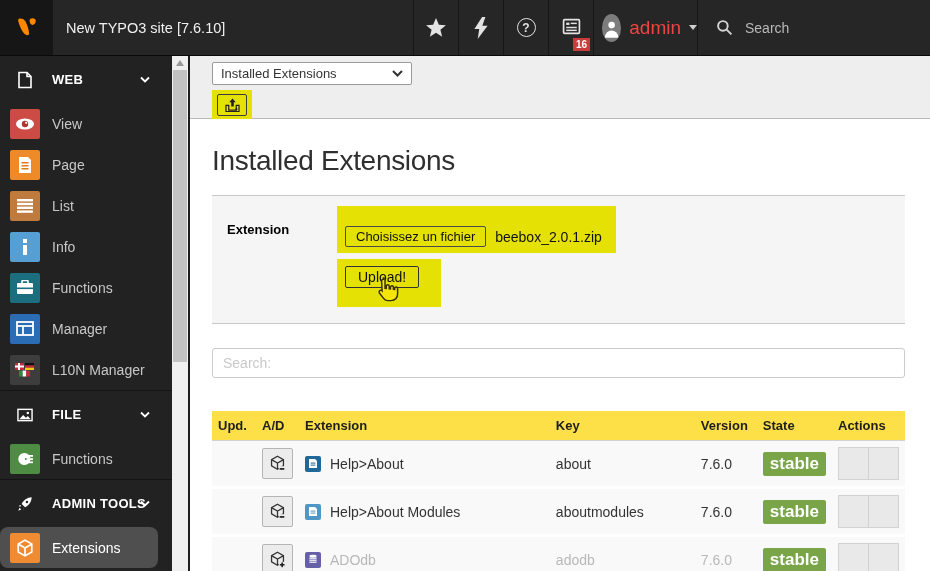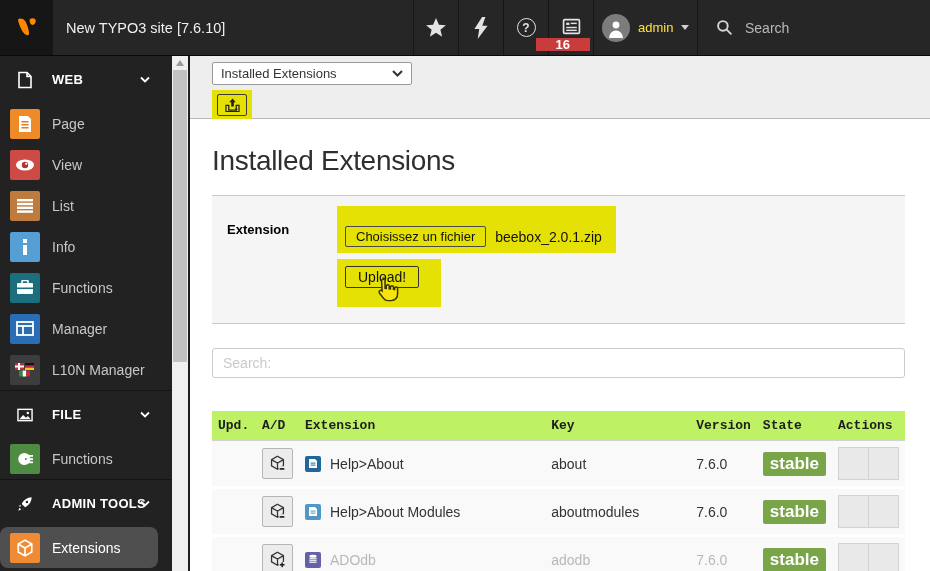--- a/index.html
+++ b/index.html
@@ -9,29 +9,29 @@
   
   .topbar { height:56px; background:#262626; display:flex; align-items:stretch;
     border-bottom:1px solid #0a0a0a; }
   .logo { width:53px; background:#161616; display:flex; align-items:center; justify-content:center; }
   .site-title { color:#f0f0f0; font-size:14.5px; display:flex; align-items:center; padding-left:13px; }
   .tb-spacer { flex:1; }
   .tb-item { width:45px; display:flex; align-items:center; justify-content:center;
     border-left:1px solid #161616; position:relative; cursor:pointer; }
   .tb-user { width:104px; display:flex; align-items:center; justify-content:flex-start;
     gap:8px; border-left:1px solid #161616; padding-left:8px; }
-  .tb-user .uname { color:#fde047; font-size:13px; }
+  .tb-user .uname { color:#ef4444; font-size:19px; }
   .caret { width:0; height:0; border-left:4px solid transparent; border-right:4px solid transparent;
     border-top:5px solid #cfcfcf; }
   .avatar { width:28px; height:28px; border-radius:50%; background:#7c7c7c; display:flex;
     align-items:center; justify-content:center; overflow:hidden; }
   .tb-search { width:233px; border-left:1px solid #161616; display:flex; align-items:center;
     gap:12px; padding-left:18px; color:#b9b9b9; font-size:14px; }
   .badge16 { position:absolute; right:3px; bottom:4px; background:#c83c3c; color:#fff;
-    font-size:13px; font-weight:bold; padding:1px 20px; line-height:11px; }
+    font-size:10px; font-weight:bold; padding:1px 3px; line-height:11px; }
   .helpcirc { width:19px; height:19px; border:1.6px solid #e3e3e3; border-radius:50%;
     color:#e3e3e3; font-size:12px; font-weight:bold; display:flex; align-items:center; justify-content:center; }
 
   
   .frame { display:flex; height:526px; }
   .sidebar { width:172px; background:#222; overflow:hidden; flex-shrink:0; }
   .navscroll { width:16px; background:#f0f0f0; position:relative; flex-shrink:0; }
   .navscroll .arrow-up { position:absolute; top:4px; left:4px; width:0; height:0;
     border-left:4px solid transparent; border-right:4px solid transparent; border-bottom:6px solid #9a9a9a; }
   .navscroll .thumb { position:absolute; top:14px; left:1px; width:14px; height:292px; background:#c2c2c2; }
@@ -80,21 +80,21 @@
   .hl-upload { position:relative; padding:7px 22px 24px 8px; display:inline-block; height:48px; }
   .go-btn { font-size:14px; padding:2px 12px; background:transparent; border:1px solid #333;
     border-radius:2px; color:#111; cursor:pointer; }
   .handcur { position:absolute; left:36px; top:17px; }
 
   .search-box { margin-top:24px; width:100%; height:30px; border:1px solid #ccc; border-radius:3px;
     padding:0 10px; font-size:14px; color:#333; font-family:"Liberation Sans",sans-serif; }
   .search-box::placeholder { color:#c9c9c9; }
 
   table { width:100%; border-collapse:collapse; margin-top:33px; }
-  thead tr { background:#bef264;font-family:Liberation Mono, monospace; }
+  thead tr { background:#fde047; }
   th { text-align:left; font-size:13px; color:#1e1e1e; padding:7px 6px; border-bottom:1px solid #d2d2d2; }
   tbody tr { background:#f9f9f9; border-bottom:3px solid #fff; border-top:1px solid #e2e2e2; }
   td { padding:6px 6px; height:42px; font-size:14px; color:#333; vertical-align:middle; }
   .c-upd{width:44px;} .c-ad{width:42px;} .c-key{width:145px;} .c-ver{width:62px;}
   .c-state{width:55px;} .c-act{width:66px;}
   .ad-btn { width:31px; height:31px; background:#ececec; border:1px solid #b5b5b5; border-radius:2px;
     display:flex; align-items:center; justify-content:center; cursor:pointer; }
   .extcell { display:flex; align-items:flex-start; gap:9px; }
   .exticon { width:16px; height:16px; border-radius:2px; display:flex; align-items:center;
     justify-content:center; flex-shrink:0; }
@@ -173,39 +173,39 @@
             </svg>
         </span>
         <span class="hlabel">WEB</span>
         <span class="chev">
           <svg width="10" height="7" viewBox="0 0 10 7">
               <polyline points="1,1.5 5,5.5 9,1.5" fill="none" stroke="#fff" stroke-width="1.8"></polyline>
             </svg>
         </span>
       </div>
       <div class="item">
+        <span class="sq sq-view">
+          <svg width="20" height="14" viewBox="0 0 20 14">
+              <ellipse cx="10" cy="7" rx="9" ry="5.5" fill="#fff"></ellipse>
+              <circle cx="10" cy="7" r="3.2" fill="#b03530"></circle>
+              <circle cx="11.2" cy="5.8" r="1.1" fill="#fff"></circle>
+            </svg>
+        </span>
+        <span class="ilabel">View</span>
+      </div>
+      <div class="item">
         <span class="sq sq-page">
           <svg width="16" height="18" viewBox="0 0 16 18">
               <path d="M2 1 h9 l3 3 v13 H2 z" fill="#fff"></path>
               <rect x="4.5" y="6" width="7" height="1.5" fill="#e07a1a"></rect>
               <rect x="4.5" y="9" width="7" height="1.5" fill="#e07a1a"></rect>
               <rect x="4.5" y="12" width="7" height="1.5" fill="#e07a1a"></rect>
             </svg>
         </span>
         <span class="ilabel">Page</span>
-      </div>
-      <div class="item">
-        <span class="sq sq-view">
-          <svg width="20" height="14" viewBox="0 0 20 14">
-              <ellipse cx="10" cy="7" rx="9" ry="5.5" fill="#fff"></ellipse>
-              <circle cx="10" cy="7" r="3.2" fill="#b03530"></circle>
-              <circle cx="11.2" cy="5.8" r="1.1" fill="#fff"></circle>
-            </svg>
-        </span>
-        <span class="ilabel">View</span>
       </div>
       <div class="item">
         <span class="sq sq-list">
           <svg width="16" height="14" viewBox="0 0 16 14">
               <rect x="0" y="0" width="16" height="2.4" fill="#fff"></rect>
               <rect x="0" y="3.8" width="16" height="2.4" fill="#fff"></rect>
               <rect x="0" y="7.6" width="16" height="2.4" fill="#fff"></rect>
               <rect x="0" y="11.4" width="16" height="2.4" fill="#fff"></rect>
             </svg>
         </span>

